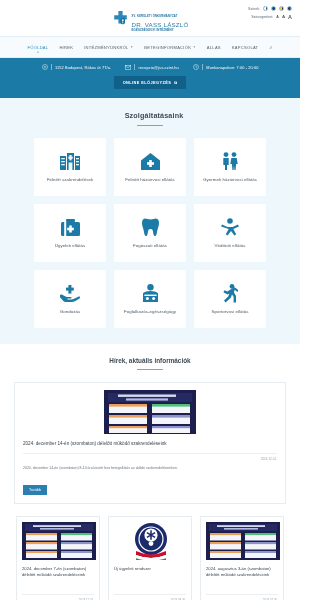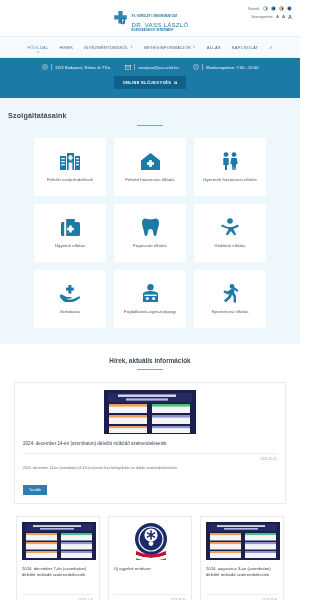--- a/index.html
+++ b/index.html
@@ -147,21 +147,21 @@
     cursor: pointer;
     display: flex; align-items: center; gap: 3px;
   }
 
   
   .services {
     background: #eef7fb;
     padding: 13px 0 16px;
   }
   .section-title {
-    text-align: left;
+    text-align: center;
     font-size: 7.2px;
     color: #3e4a55;
     letter-spacing: .15px;
     padding-left: 8px;
   }
   .title-rule {
     width: 26px; height: 1.2px;
     background: #56b4d8;
     margin: 5px auto 12px;
   }

